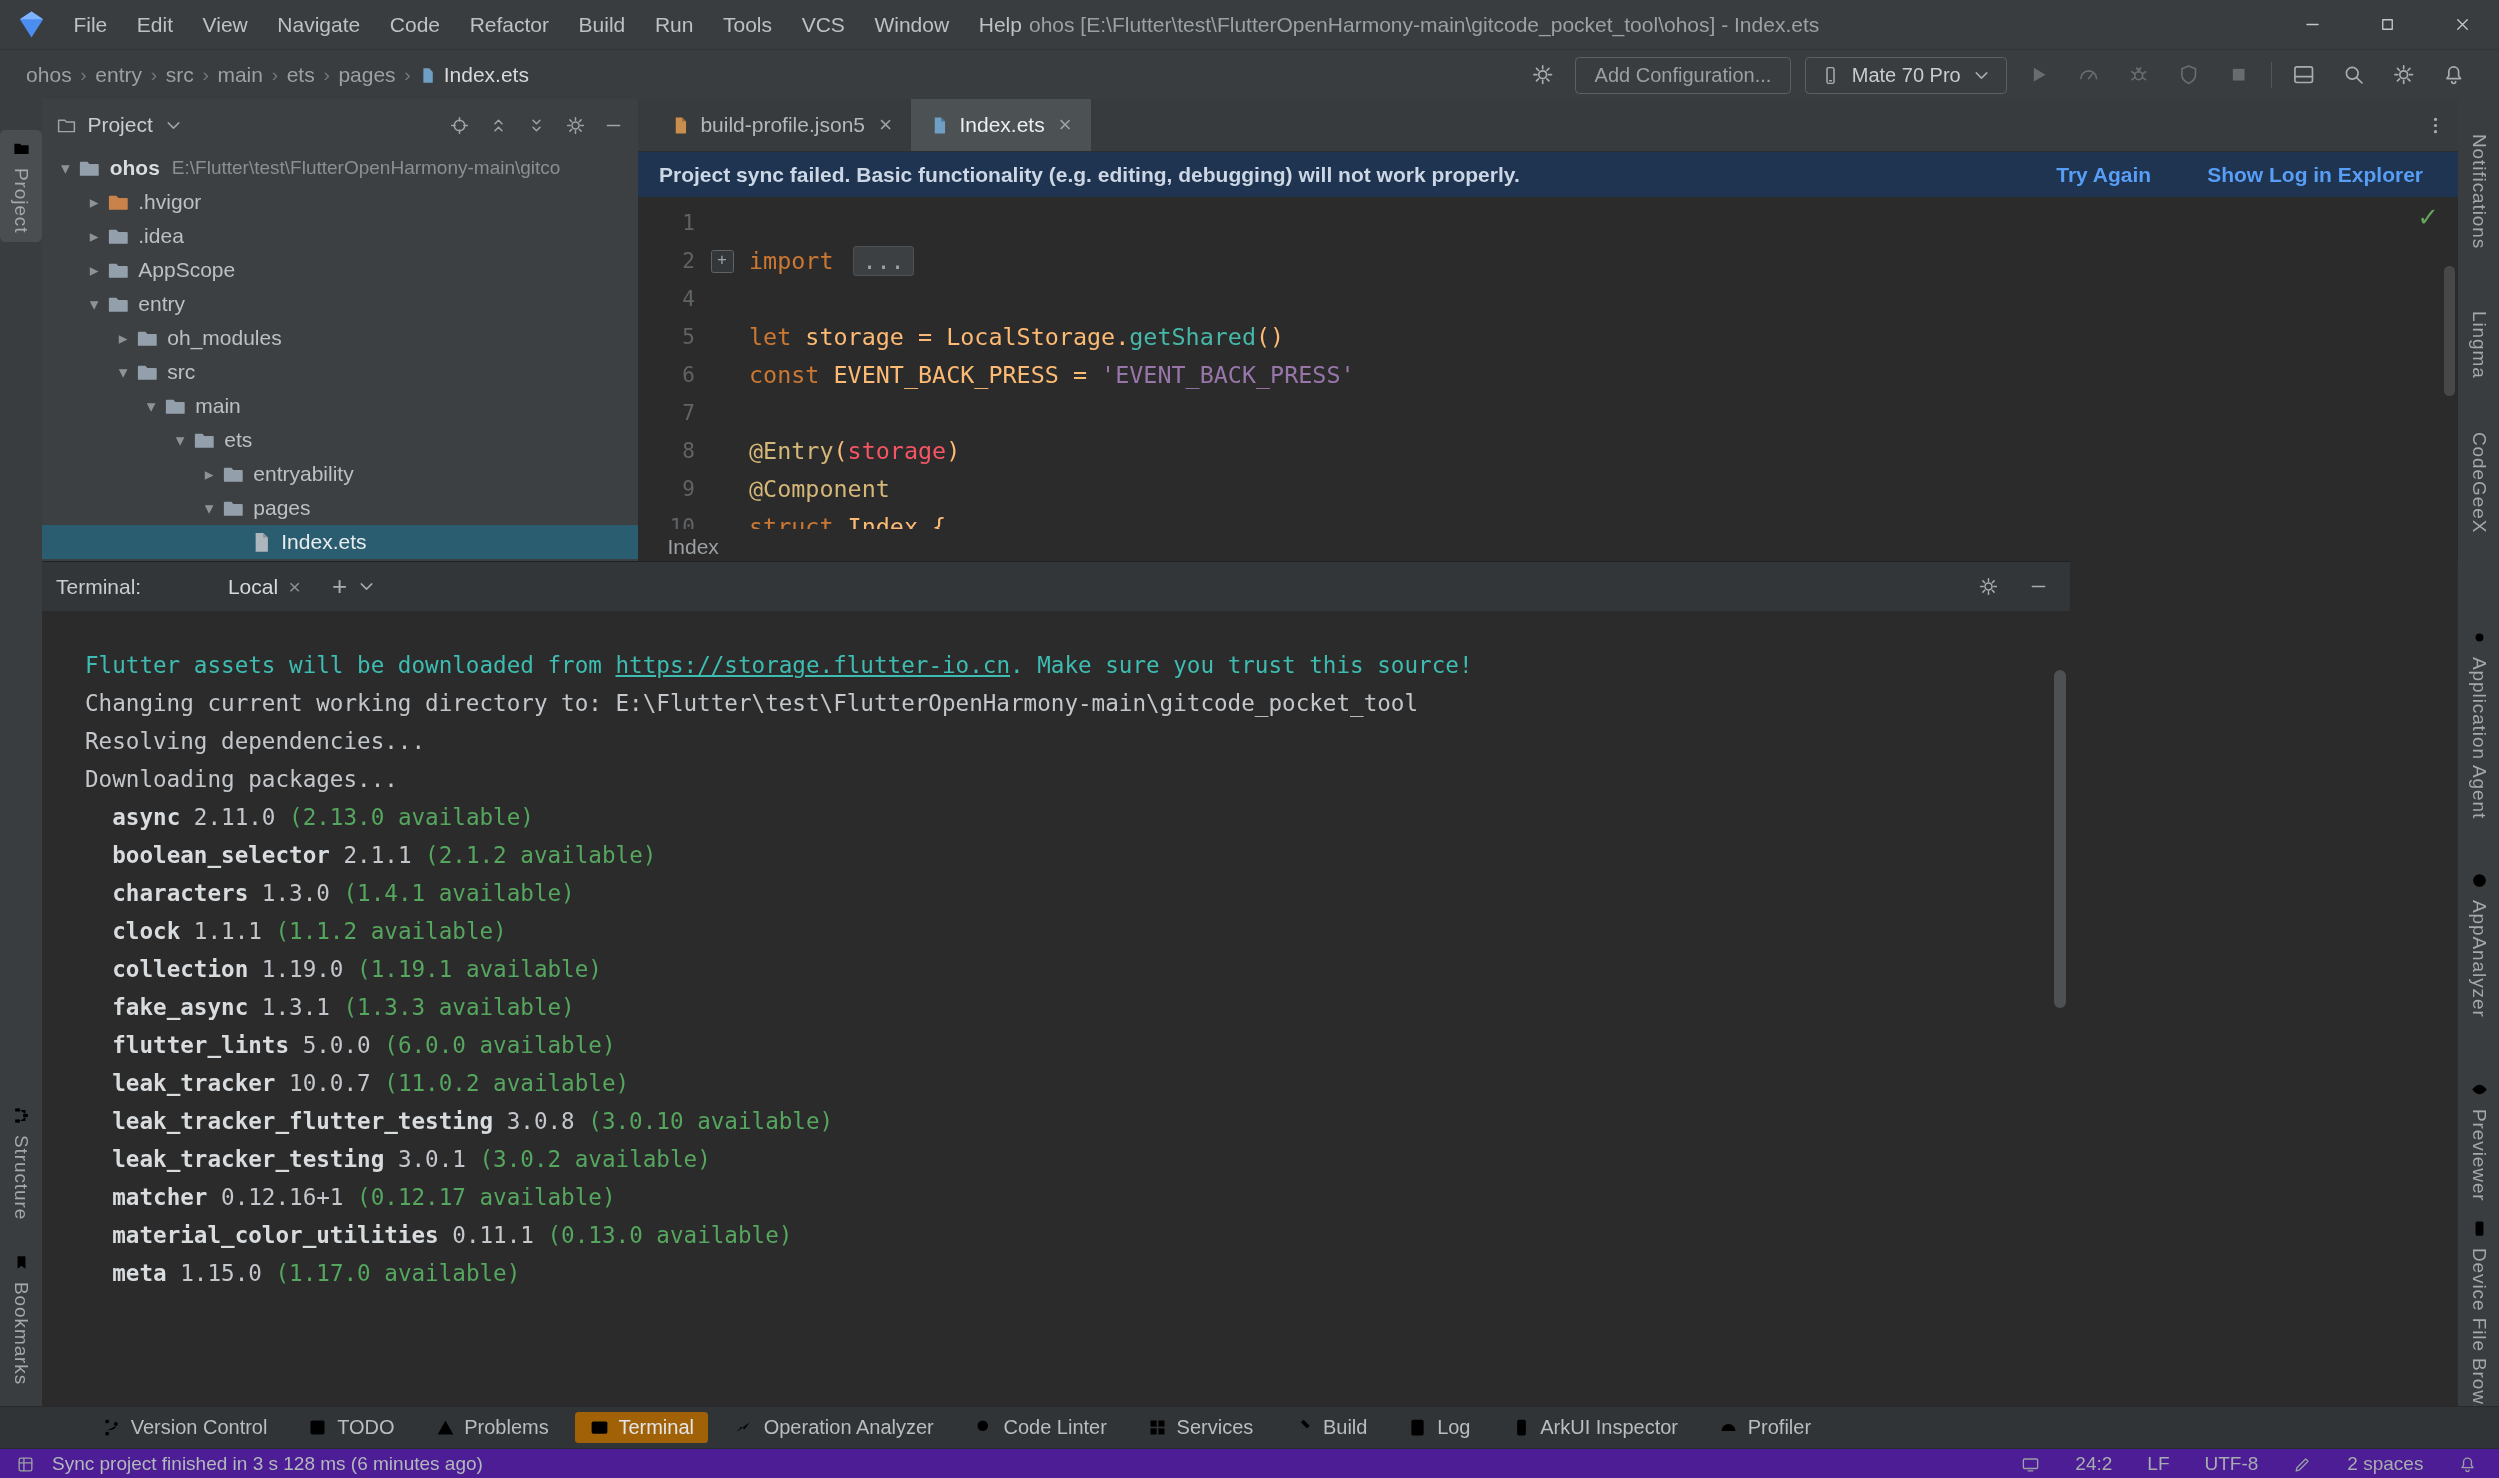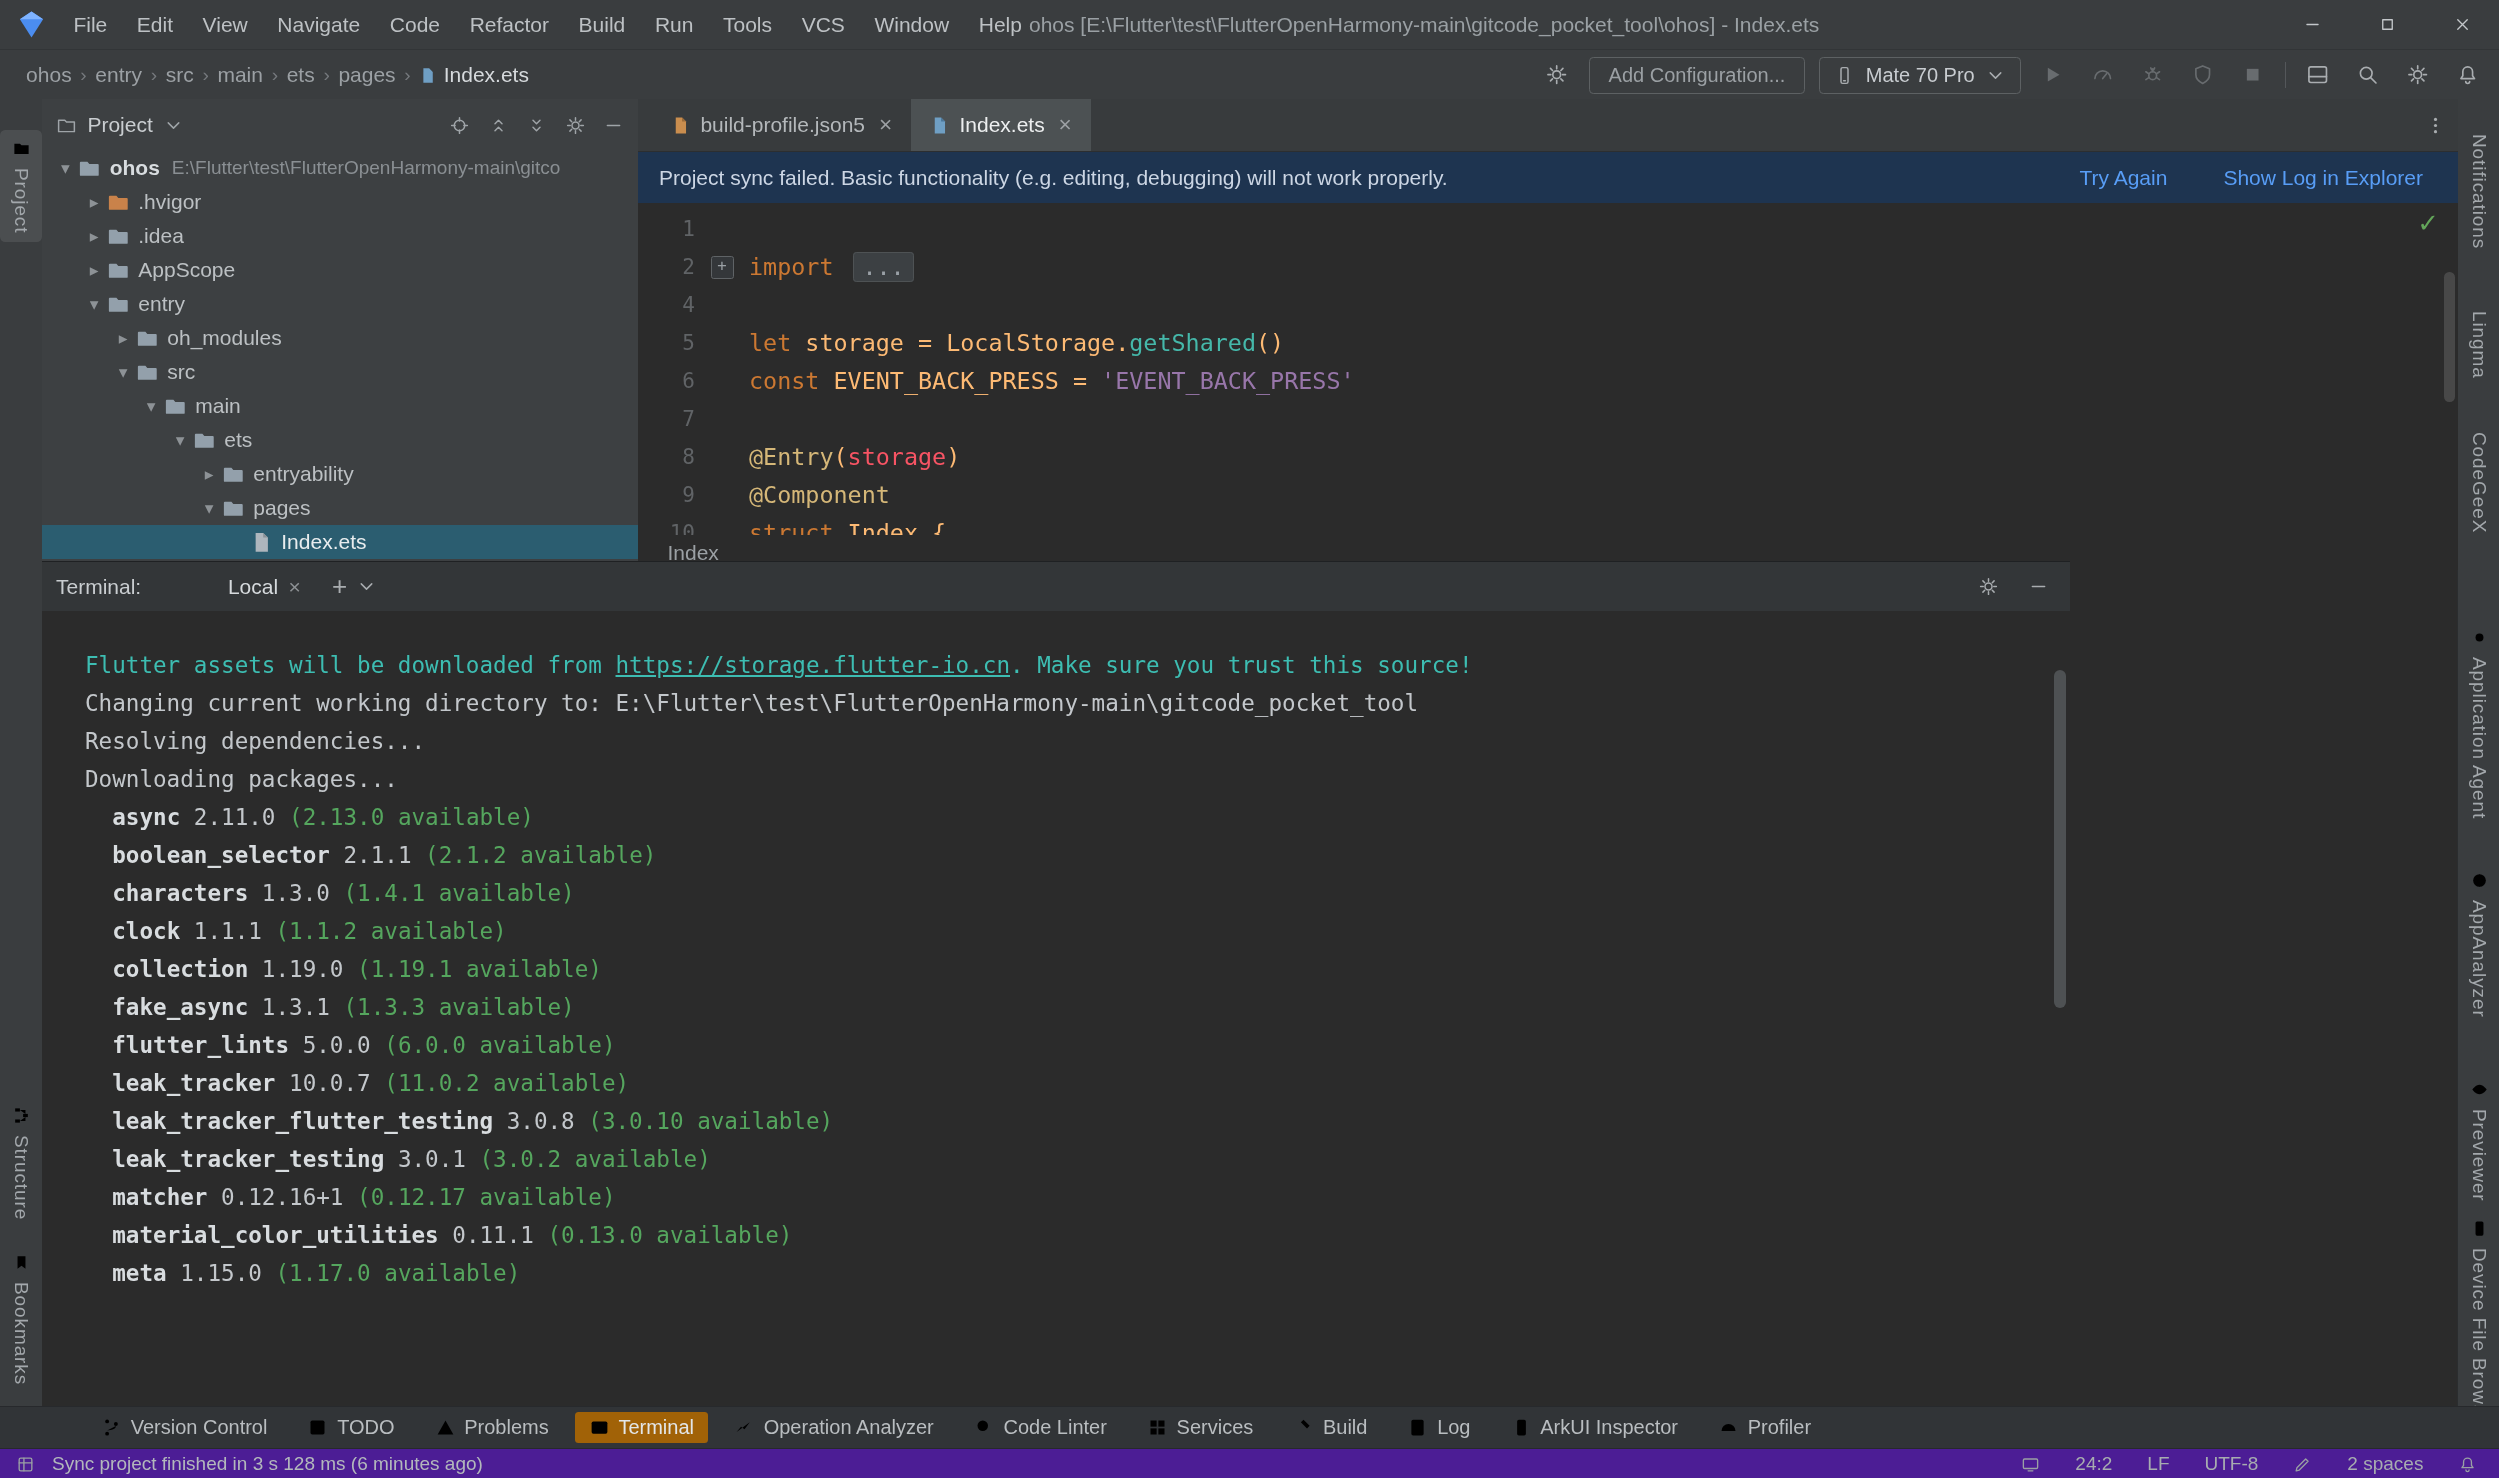--- a/index.html
+++ b/index.html
@@ -16,21 +16,21 @@
   .win-title{position:absolute;left:1029px;top:0;height:49px;line-height:49px;font-size:21px;color:#9aa0a4;white-space:nowrap;}
   .win-controls{position:absolute;right:0;top:0;height:49px;display:flex;}
   .win-btn{width:75px;height:49px;display:flex;align-items:center;justify-content:center;color:#c3c7ca;font-size:19px;}
 
   
   .toolbar2{position:absolute;left:0;top:49px;width:2500px;height:50px;background:#3a3d3f;border-top:0.9px solid #323537;display:flex;align-items:center;}
   .bc{display:flex;align-items:center;padding-left:22.6px;font-size:21px;white-space:nowrap;}
   .bc-item{color:#9ba0a4;padding:0 3.5px;display:flex;align-items:center;gap:7px;}
   .bc-item.last{color:#d6dadd;}
   .bc-sep{color:#75797d;padding:0 5.2px;font-size:19px;}
-  .tb-right{margin-left:auto;display:flex;align-items:center;gap:14px;padding-right:14px;}
+  .tb-right{margin-left:auto;display:flex;align-items:center;gap:14px;padding-right:28px;}
   .cfg-btn{height:35px;border:0.9px solid #5d6163;border-radius:4.3px;display:flex;align-items:center;padding:0 19px;color:#9ba0a4;font-size:20px;}
   .dev-btn{height:35px;border:0.9px solid #5d6163;border-radius:4.3px;display:flex;align-items:center;gap:10.4px;padding:0 14px;color:#c8ccd0;font-size:20px;}
   .dev-btn [data-icon]{font-size:21px;color:#a9adb0;}
   .ibtn{width:36px;height:36px;display:flex;align-items:center;justify-content:center;color:#a9adb0;font-size:23.4px;}
   .ibtn.dis{color:#686c6f;}
   .vsep{width:0.9px;height:26px;background:#54575a;}
 
   
   .stripe{position:absolute;top:99px;bottom:73px;width:42px;background:#3a3d3f;}
   .stripe.left{left:0;border-right:0.9px solid #2b2d2f;}
@@ -54,21 +54,21 @@
   .thint{color:#8a8f93;font-size:19px;margin-left:12px;}
 
   
   .editor{position:absolute;left:638px;top:99px;width:1820px;height:462px;background:#2b2b2b;}
   .tabs{height:52px;background:#383b3d;display:flex;align-items:stretch;border-bottom:0.9px solid #2c2e30;padding-left:14px;position:relative;}
   .tab{display:flex;align-items:center;gap:10.4px;padding:0 19px;font-size:21px;color:#b4b8bb;}
   .tab.active{background:#4c5153;color:#eceeef;}
   .tclose{color:#9da1a5;font-size:22.6px;margin-left:3.5px;}
   .ficon{width:19px;height:21px;}
   .tabs-more{position:absolute;right:12px;top:0;height:52px;display:flex;align-items:center;color:#a9adb0;font-size:21px;}
-  .banner{height:51px;background:var(--c-banner_bg,#1e3450);display:flex;align-items:center;padding-left:21px;}
+  .banner{height:45px;background:var(--c-banner_bg,#1e3450);display:flex;align-items:center;padding-left:21px;font-weight:bold;}
   .banner .msg{font-size:21px;color:#ccd6e4;}
   .banner .acts{margin-left:auto;display:flex;gap:56px;padding-right:35px;}
   .banner .acts span{font-size:21px;color:var(--c-accent_link,#589df6);}
   .code{position:relative;height:332px;overflow:hidden;padding-top:7px;box-sizing:border-box;}
   .cl{display:flex;height:38px;line-height:38px;font-family:"DejaVu Sans Mono",monospace;font-size:23.4px;white-space:pre;}
   .ln{flex:0 0 57px;text-align:right;color:#606366;font-size:21px;font-family:"DejaVu Sans Mono",monospace;}
   .fm{flex:0 0 54px;display:flex;align-items:center;justify-content:center;}
   .fm.on::before{content:"+";display:block;width:21px;height:21px;line-height:19px;text-align:center;border:0.9px solid #5f6366;color:#9aa0a5;font-size:15.6px;border-radius:2.6px;background:#34373a;}
   .ct span{white-space:pre;}
   .c-kw{color:var(--c-keyword,#cc7832);}

